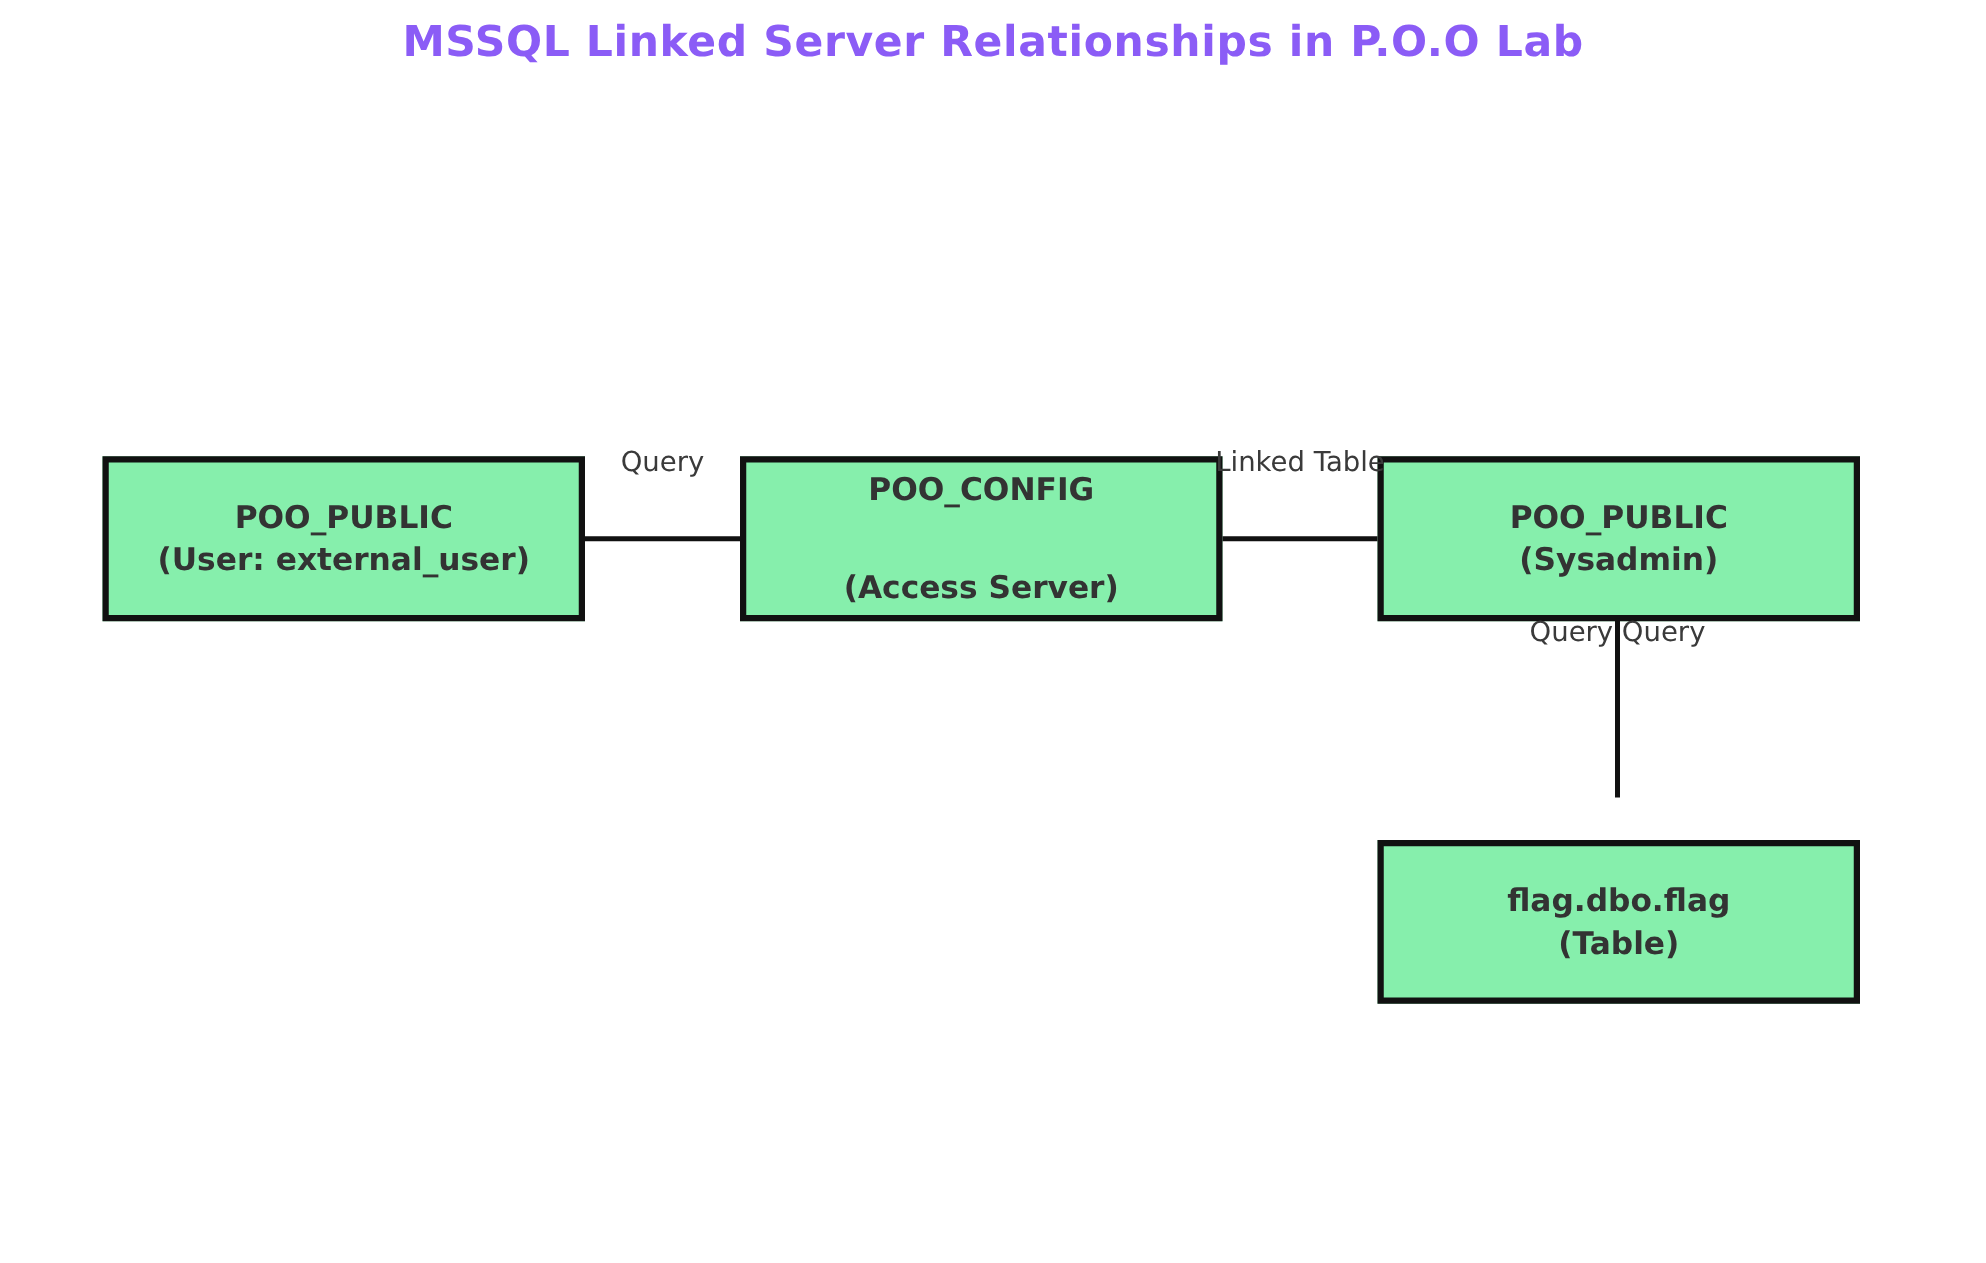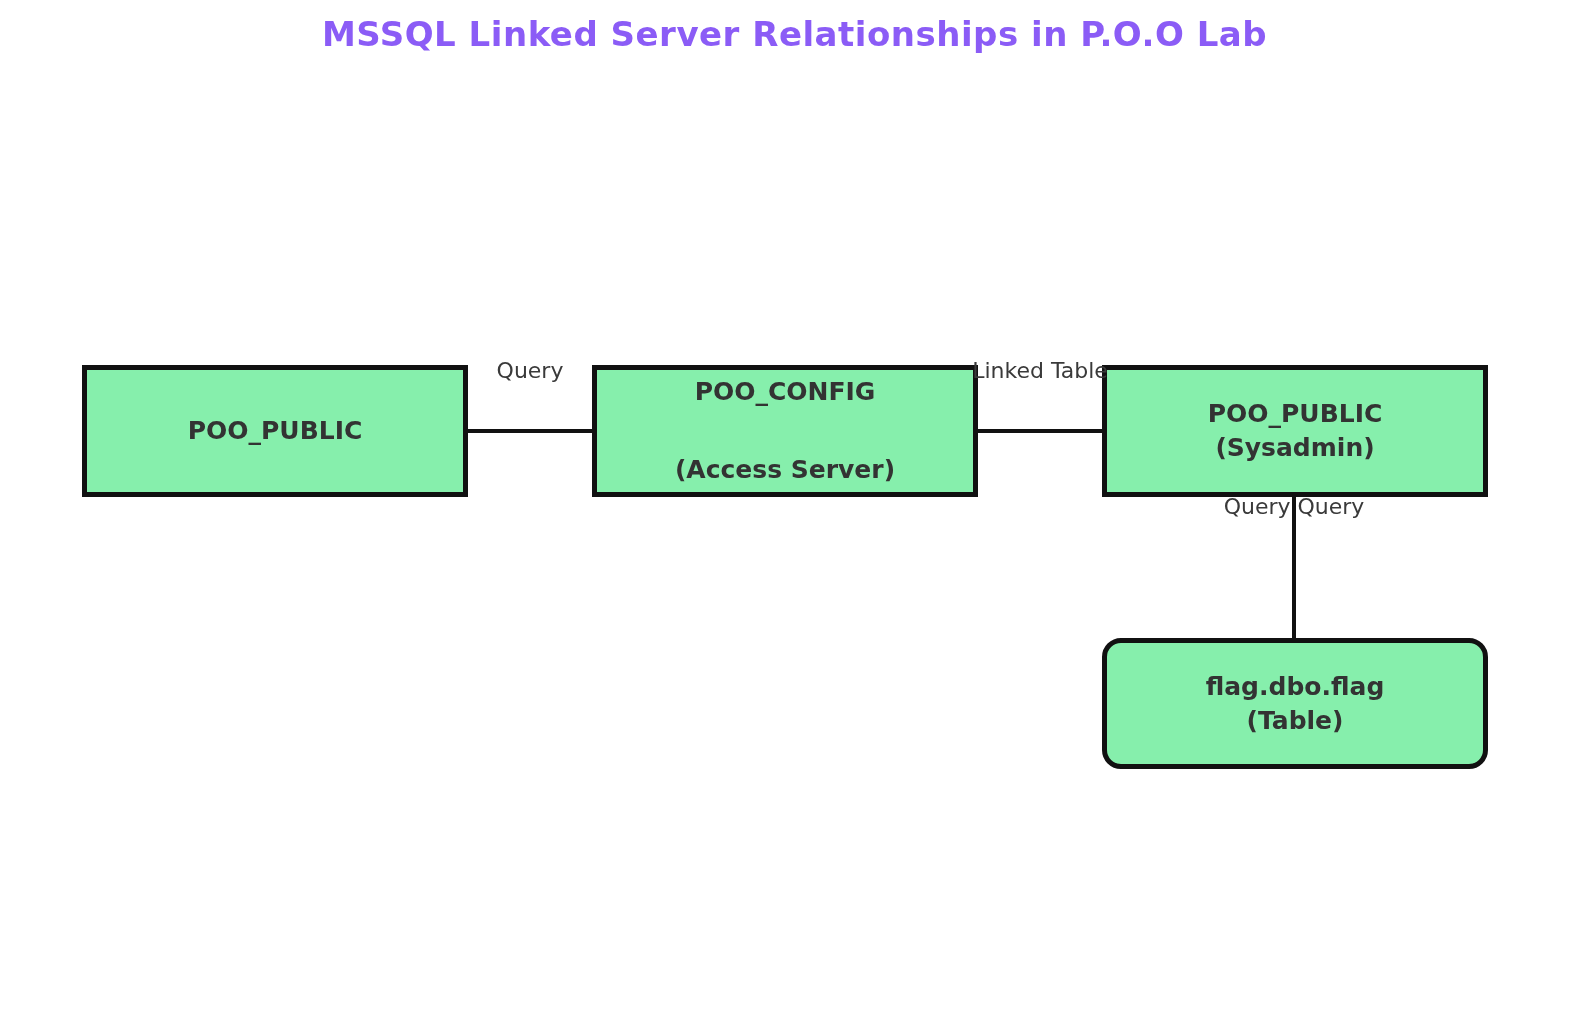--- a/index.html
+++ b/index.html
@@ -38,21 +38,21 @@
     text-align: center;
     font-size: 25px;
     font-weight: bold;
     color: #333333;
     line-height: 1.35;
   }
   .node-row { top: 365px; width: 386px; height: 132px; }
   #node-1 { left: 82px; }
   #node-2 { left: 592px; gap: 44px; }
   #node-3 { left: 1102px; }
-  #node-4 { left: 1102px; top: 638px; width: 386px; height: 131px; border-radius: 19px; }
+  #node-4 { left: 1102px; top: 672px; width: 386px; height: 131px; }
   .edge-h {
     position: absolute;
     height: 4px;
     background: #111111;
   }
   #edge-1 { left: 468px; top: 429px; width: 124px; }
   #edge-2 { left: 978px; top: 429px; width: 124px; }
   .edge-v {
     position: absolute;
     width: 4px;
@@ -73,20 +73,21 @@
 </style>
 </head>
 <body>
 
 <div class="canvas">
 
   <div class="diagram-title">MSSQL Linked Server Relationships in P.O.O Lab</div>
 
   <div id="node-1" class="node node-row">
     <span>POO_PUBLIC</span>
+    <span>(User: external_user)</span>
   </div>
 
   <div id="node-2" class="node node-row">
     <span>POO_CONFIG</span>
     <span>(Access Server)</span>
   </div>
 
   <div id="node-3" class="node node-row">
     <span>POO_PUBLIC</span>
     <span>(Sysadmin)</span>

